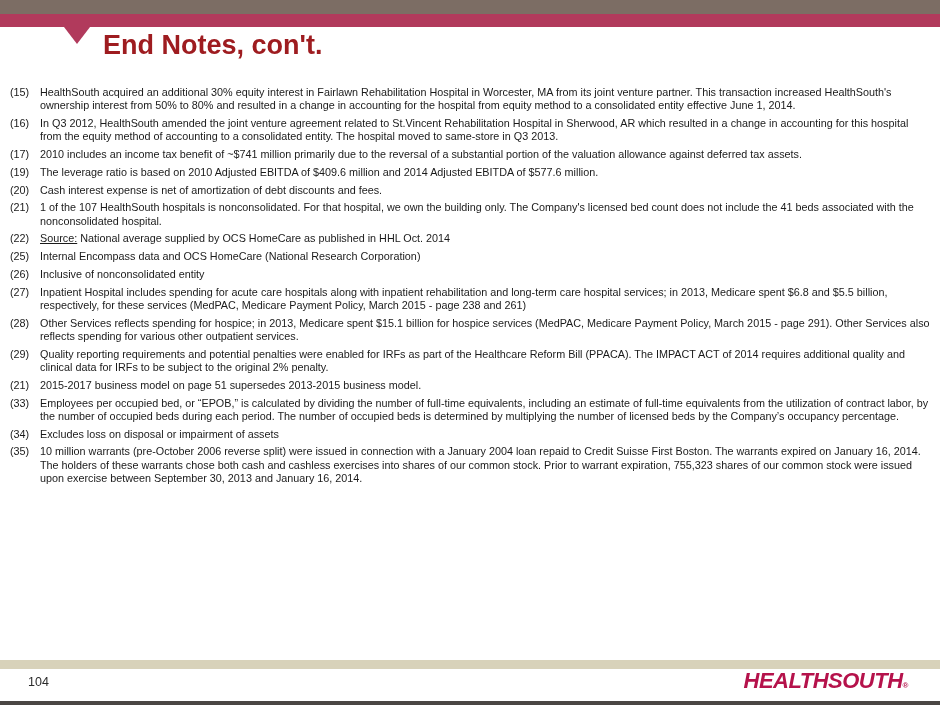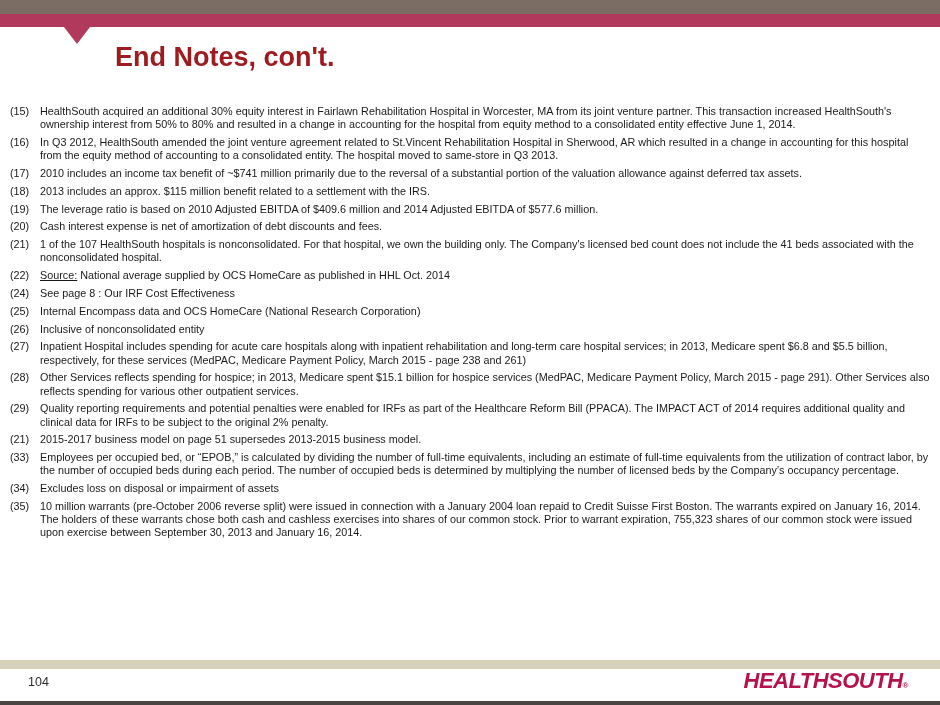--- a/index.html
+++ b/index.html
@@ -23,29 +23,29 @@
   }
   .tri {
     position: absolute; left: 64px; top: 27px;
     width: 0; height: 0;
     border-left: 13px solid transparent;
     border-right: 13px solid transparent;
     border-top: 17px solid var(--crimson, #b13a5c);
   }
   .title {
     position: absolute; left: 103px; top: 30px;
-    margin: 12px;
+    margin: 0;
     font-size: 27px; font-weight: bold;
     color: var(--title_red, #9e1c20);
     letter-spacing: 0px;
   }
   .notes {
     position: absolute; left: 10px; top: 86px;
     width: 922px;
-    font-size: 10.8px; line-height: 13.2px; margin-top: 19px;
+    font-size: 10.8px; line-height: 13.2px;
   }
   .note-row { display: flex; margin-bottom: 4.6px; }
   .note-num { flex: 0 0 30px; }
   .note-text { flex: 1 1 auto; }
   .u { text-decoration: underline; }
   .footer-strip {
     position: absolute; left: 0; top: 660px;
     width: 940px; height: 9px;
     background: var(--footer_tan, #d8d2ba);
   }
@@ -85,42 +85,34 @@
     </div>
     <div class="note-row">
       <span class="note-num">(16)</span>
       <span class="note-text">In Q3 2012, HealthSouth amended the joint venture agreement related to St.Vincent Rehabilitation Hospital in Sherwood, AR which resulted in a change in accounting for this hospital from the equity method of accounting to a consolidated entity. The hospital moved to same-store in Q3 2013.</span>
     </div>
     <div class="note-row">
       <span class="note-num">(17)</span>
       <span class="note-text">2010 includes an income tax benefit of ~$741 million primarily due to the reversal of a substantial portion of the valuation allowance against deferred tax assets.</span>
     </div>
     <div class="note-row">
-      <span class="note-num">(18)</span>
-      <span class="note-text">2013 includes an approx. $115 million benefit related to a settlement with the IRS.</span>
-    </div>
-    <div class="note-row">
       <span class="note-num">(19)</span>
       <span class="note-text">The leverage ratio is based on 2010 Adjusted EBITDA of $409.6 million and 2014 Adjusted EBITDA of $577.6 million.</span>
     </div>
     <div class="note-row">
       <span class="note-num">(20)</span>
       <span class="note-text">Cash interest expense is net of amortization of debt discounts and fees.</span>
     </div>
     <div class="note-row">
       <span class="note-num">(21)</span>
       <span class="note-text">1 of the 107 HealthSouth hospitals is nonconsolidated. For that hospital, we own the building only. The Company's licensed bed count does not include the 41 beds associated with the nonconsolidated hospital.</span>
     </div>
     <div class="note-row">
       <span class="note-num">(22)</span>
       <span class="note-text"><span class="u">Source:</span> National average supplied by OCS HomeCare as published in HHL Oct. 2014</span>
-    </div>
-    <div class="note-row">
-      <span class="note-num">(24)</span>
-      <span class="note-text">See page 8 : Our IRF Cost Effectiveness</span>
     </div>
     <div class="note-row">
       <span class="note-num">(25)</span>
       <span class="note-text">Internal Encompass data and OCS HomeCare (National Research Corporation)</span>
     </div>
     <div class="note-row">
       <span class="note-num">(26)</span>
       <span class="note-text">Inclusive of nonconsolidated entity</span>
     </div>
     <div class="note-row">

